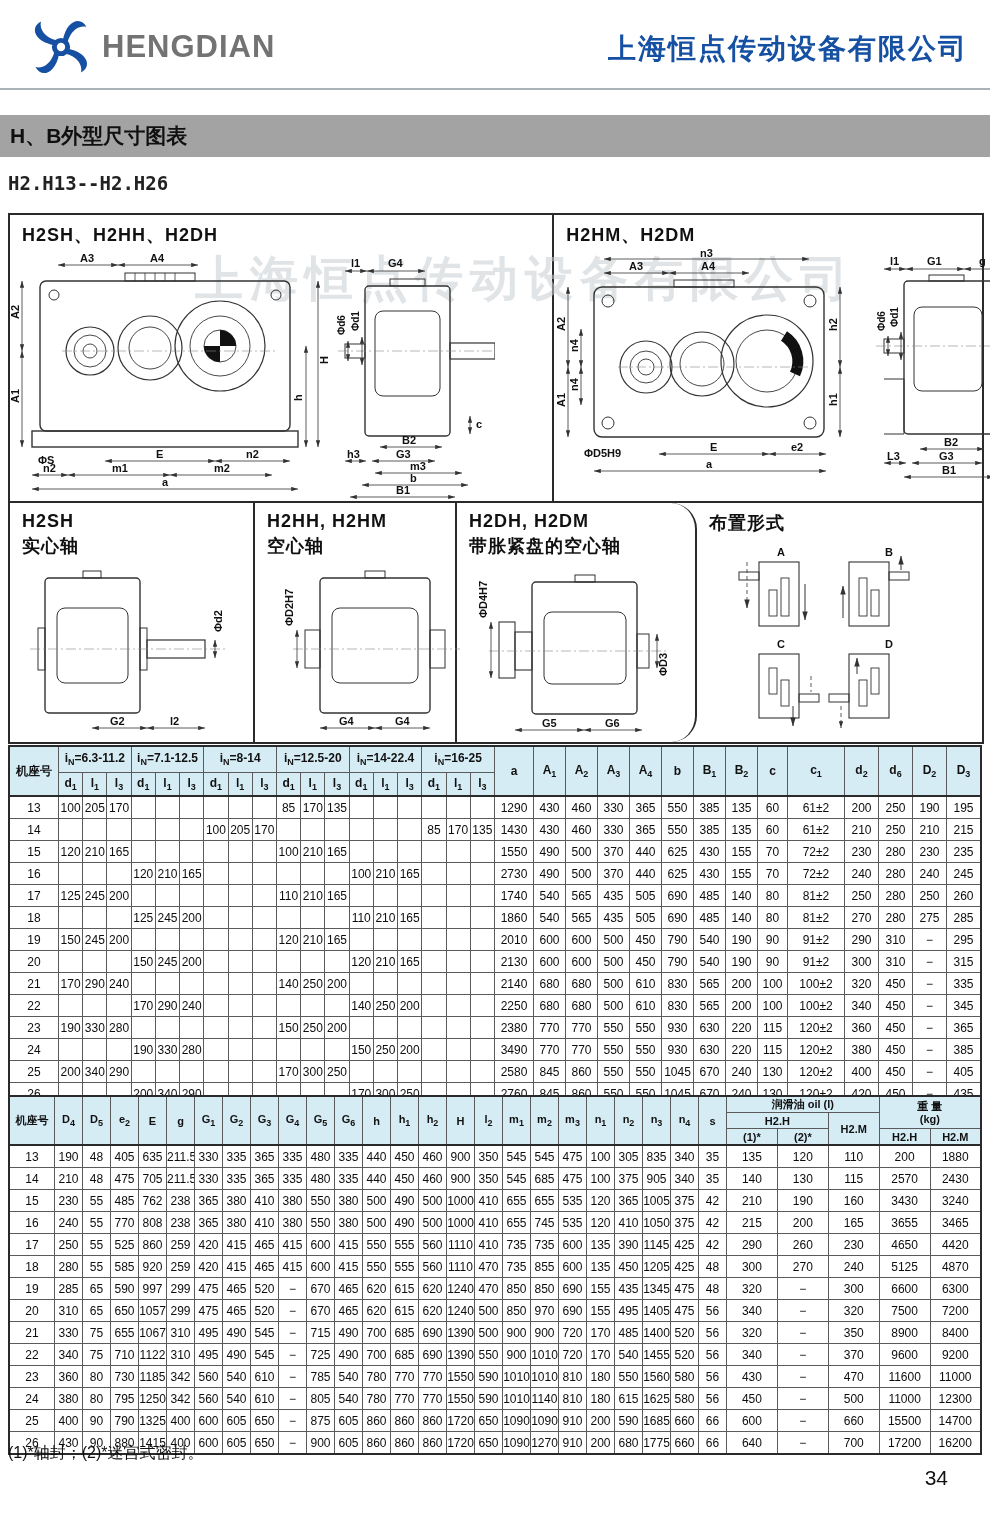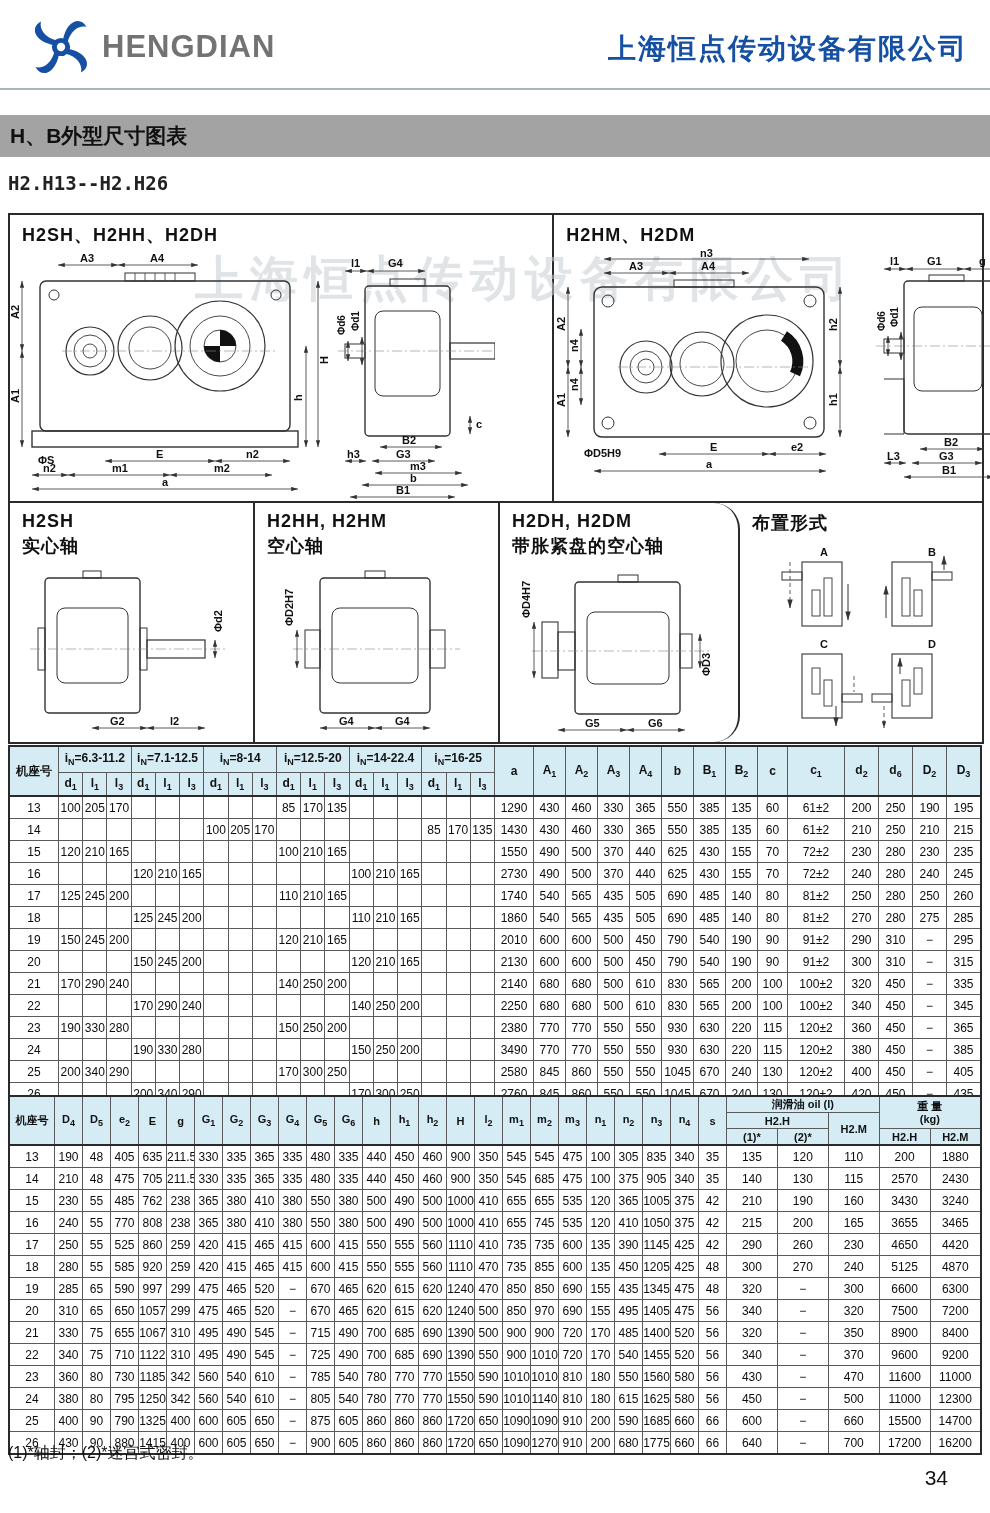--- a/index.html
+++ b/index.html
@@ -269,21 +269,21 @@
           <line x1="20" y1="93" x2="215" y2="93" stroke="#888" stroke-width="0.6" stroke-dasharray="10 3 2 3"></line>
           <line x1="205" y1="84" x2="205" y2="102" stroke="#333" stroke-width="0.8" marker-start="url(#arr)" marker-end="url(#arr)"></line>
           <text class="dl" x="212" y="76" transform="rotate(-90 212 76)">Φd2</text>
           <line x1="82" y1="172" x2="137" y2="172" stroke="#333" stroke-width="0.8" marker-start="url(#arr)" marker-end="url(#arr)"></line>
           <line x1="137" y1="172" x2="195" y2="172" stroke="#333" stroke-width="0.8" marker-start="url(#arr)" marker-end="url(#arr)"></line>
           <text class="dl" x="100" y="169">G2</text>
           <text class="dl" x="160" y="169">l2</text>
         </svg>
       </div>
 
-      <div class="dpanel bdr" style="width:245px;">
+      <div class="dpanel bdr" style="width:202px;">
         <div class="dtitle">
           <span>H2HH, H2HM</span>
           <span class="sub">空心轴</span>
         </div>
         <svg class="dsvg" width="243" height="186" viewBox="0 0 243 186">
           <rect x="65" y="22" width="110" height="135" rx="4" fill="none" stroke="#333" stroke-width="1.4"></rect>
           <rect x="110" y="15" width="20" height="7" fill="none" stroke="#333" stroke-width="1"></rect>
           <rect x="77" y="52" width="86" height="75" rx="8" fill="none" stroke="#333" stroke-width="1"></rect>
           <rect x="50" y="74" width="15" height="38" fill="none" stroke="#333" stroke-width="1"></rect>
           <rect x="175" y="74" width="15" height="38" fill="none" stroke="#333" stroke-width="1"></rect>

